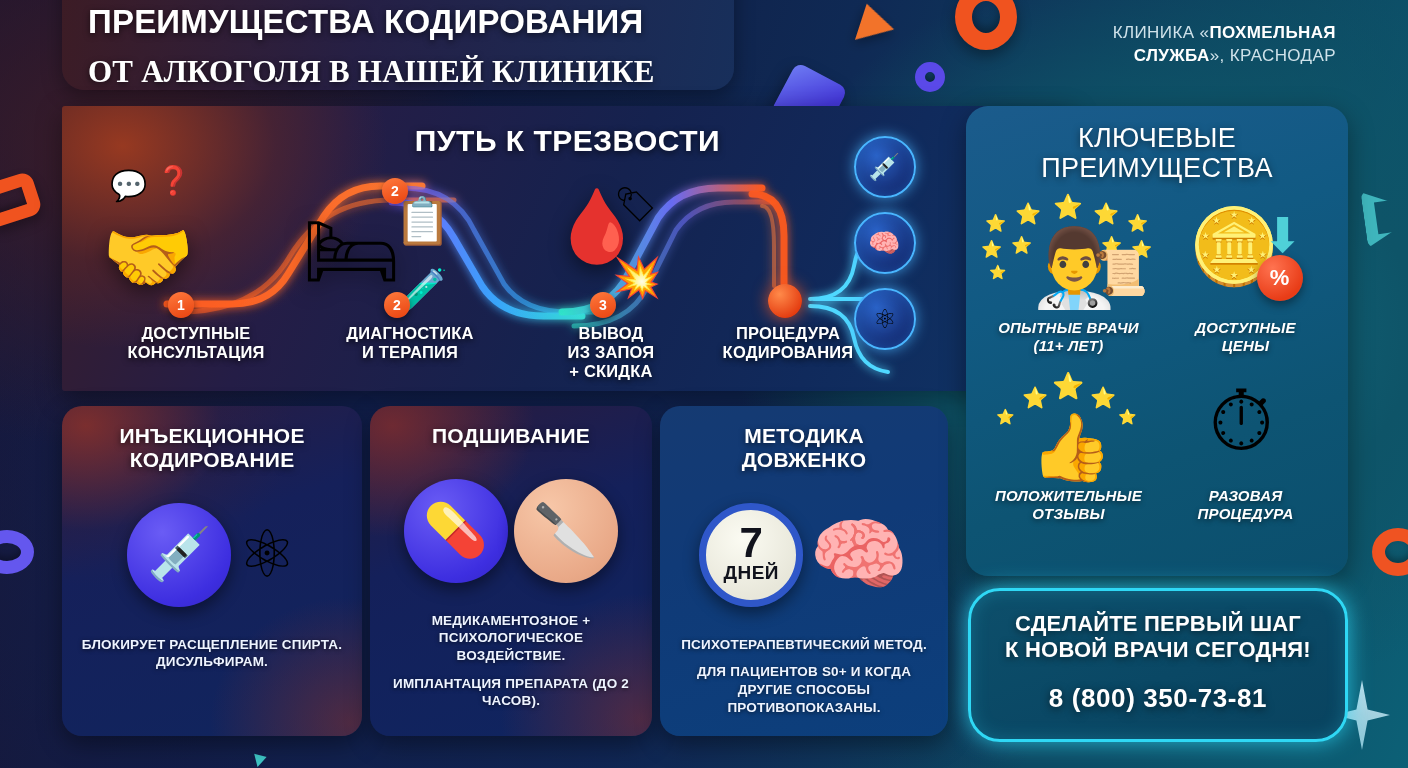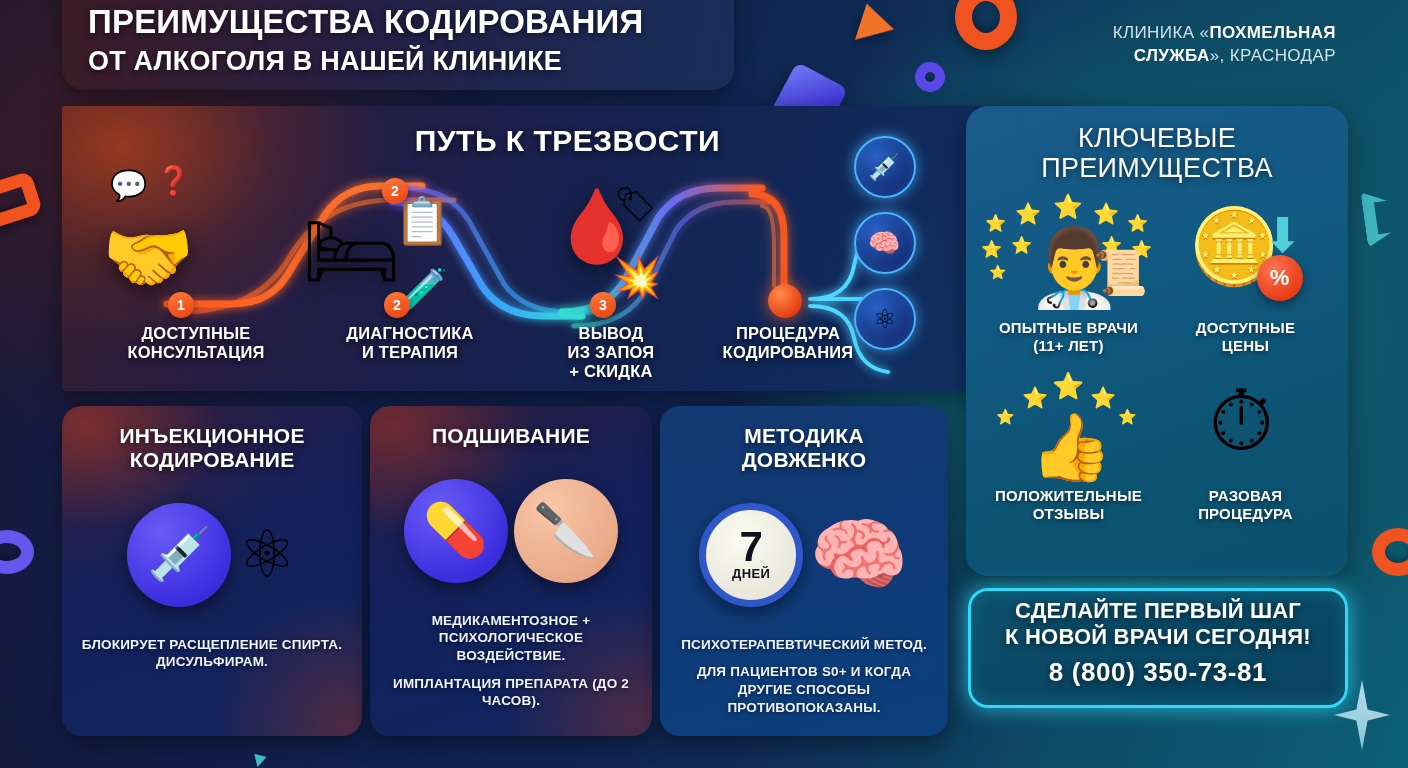--- a/index.html
+++ b/index.html
@@ -100,23 +100,23 @@
     background:linear-gradient(100deg, rgba(62,28,36,.92) 0%, rgba(38,32,70,.92) 45%, rgba(24,48,92,.92) 100%);
     box-shadow:0 6px 20px rgba(0,0,0,.35);
     padding:34px 0 0 26px;
   }
   .title-1{
     font-size:33px; font-weight:700; color:#ffffff; letter-spacing:.2px;
     text-shadow:0 2px 6px rgba(0,0,0,.6);
     line-height:1.08;
   }
   .title-2{
-    font-size:27px; font-weight:700; color:#ffffff; letter-spacing:.2px;
+    font-size:31px; font-weight:700; color:#ffffff; letter-spacing:.2px;
     text-shadow:0 2px 6px rgba(0,0,0,.6);
-    line-height:1.12; margin-top:6px;
+    line-height:1.12; margin-top:15px;font-family:Liberation Serif, serif;
   }
   .clinic{
     position:absolute; right:72px; top:22px; width:300px; text-align:right;
     font-size:17px; color:#cfe2ea; line-height:1.35; letter-spacing:.4px;
   }
   .clinic b{ color:#ffffff; font-weight:700; }
 
   
   .path-panel{
     position:absolute; left:62px; top:106px; width:1011px; height:285px;
@@ -222,38 +222,38 @@
     line-height:1.1; letter-spacing:.3px; text-shadow:0 2px 7px rgba(0,0,0,.55);
   }
   .adv-grid{
     margin-top:14px; display:grid; grid-template-columns:1fr 1fr;
     row-gap:10px; padding:0 14px;
   }
   .adv-item{ text-align:center; }
   .adv-art{ height:116px; display:flex; align-items:flex-end; justify-content:center; }
   .adv-label{
     font-size:15px; font-weight:700; color:#fff; line-height:1.2;
-    letter-spacing:.2px; text-shadow:0 2px 5px rgba(0,0,0,.5); margin-top:6px;
+    letter-spacing:.2px; text-shadow:0 2px 5px rgba(0,0,0,.5); margin-top:6px;font-style:italic;
   }
 
   
   .cta{
-    position:absolute; left:968px; top:588px; width:380px; height:120px;
-    border-radius:20px;
+    position:absolute; left:968px; top:588px; width:380px; height:154px;
+    border-radius:32px;
     background:linear-gradient(160deg,#0d4f6b 0%, #0a4865 55%, #09435f 100%);
     border:3px solid #2fd8f5;
     box-shadow:0 0 22px rgba(47,216,245,.75), inset 0 0 18px rgba(47,216,245,.22);
-    text-align:center; padding-top:7px;
+    text-align:center; padding-top:20px;
   }
   .cta-line{
     font-size:22px; font-weight:700; color:#fff; line-height:1.18;
     letter-spacing:.2px; text-shadow:0 2px 7px rgba(0,0,0,.55);
   }
   .cta-phone{
-    margin-top:7px; font-size:26px; font-weight:700; color:#fff;
+    margin-top:20px; font-size:26px; font-weight:700; color:#fff;
     letter-spacing:.6px; text-shadow:0 2px 8px rgba(0,0,0,.6);
   }
 
   .stars{ position:absolute; font-size:17px; letter-spacing:-1px; line-height:1; }
 </style>
 </head>
 <body>
 
 <div id="stage">
 
@@ -398,21 +398,21 @@
     <div class="card-title">
       <div>МЕТОДИКА</div>
       <div>ДОВЖЕНКО</div>
     </div>
     <div class="card-art">
       <div style="position:relative; width:104px; height:104px; border-radius:50%;
                   background:radial-gradient(circle at 40% 32%,#fbfbf2,#e8e7da 72%);
                   border:7px solid #2f57c9; box-shadow:0 6px 16px rgba(0,0,0,.45);
                   display:flex; flex-direction:column; align-items:center; justify-content:center;">
         <span style="font-size:42px; font-weight:700; color:#11131c; line-height:.88;">7</span>
-        <span style="font-size:13px; font-weight:700; color:#11131c; letter-spacing:.4px;text-align:right;">ДНЕЙ</span>
+        <span style="font-size:19px; font-weight:700; color:#11131c; letter-spacing:.4px;text-align:right;">ДНЕЙ</span>
       </div>
       <div style="font-size:80px;">🧠</div>
     </div>
     <div class="card-desc">
       <div>ПСИХОТЕРАПЕВТИЧЕСКИЙ МЕТОД.</div>
       <div class="p2">ДЛЯ ПАЦИЕНТОВ S0+ И КОГДА ДРУГИЕ СПОСОБЫ ПРОТИВОПОКАЗАНЫ.</div>
     </div>
   </div>
 
   <div class="adv-panel">

